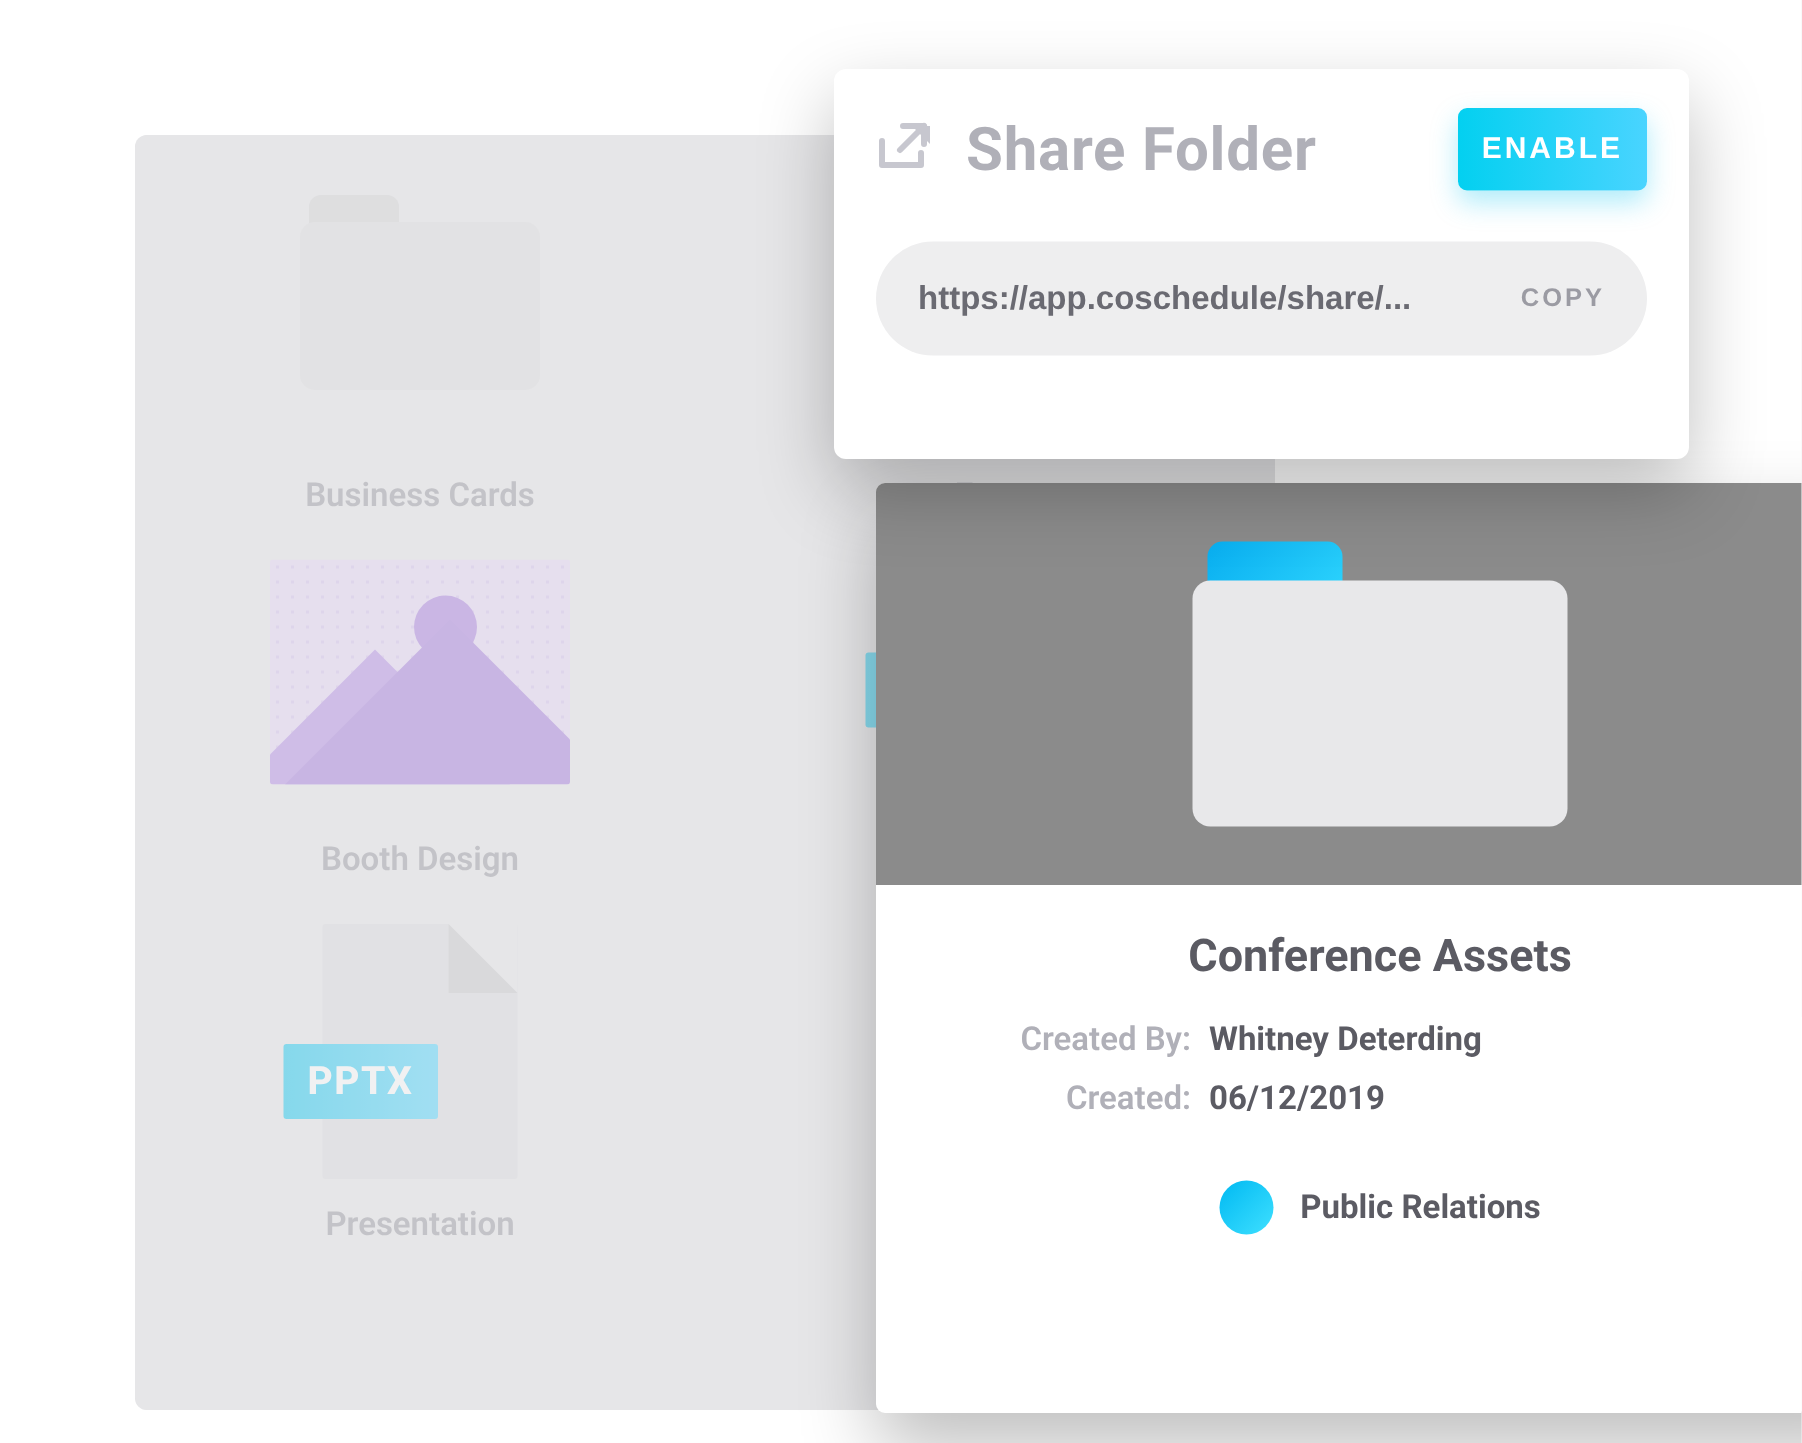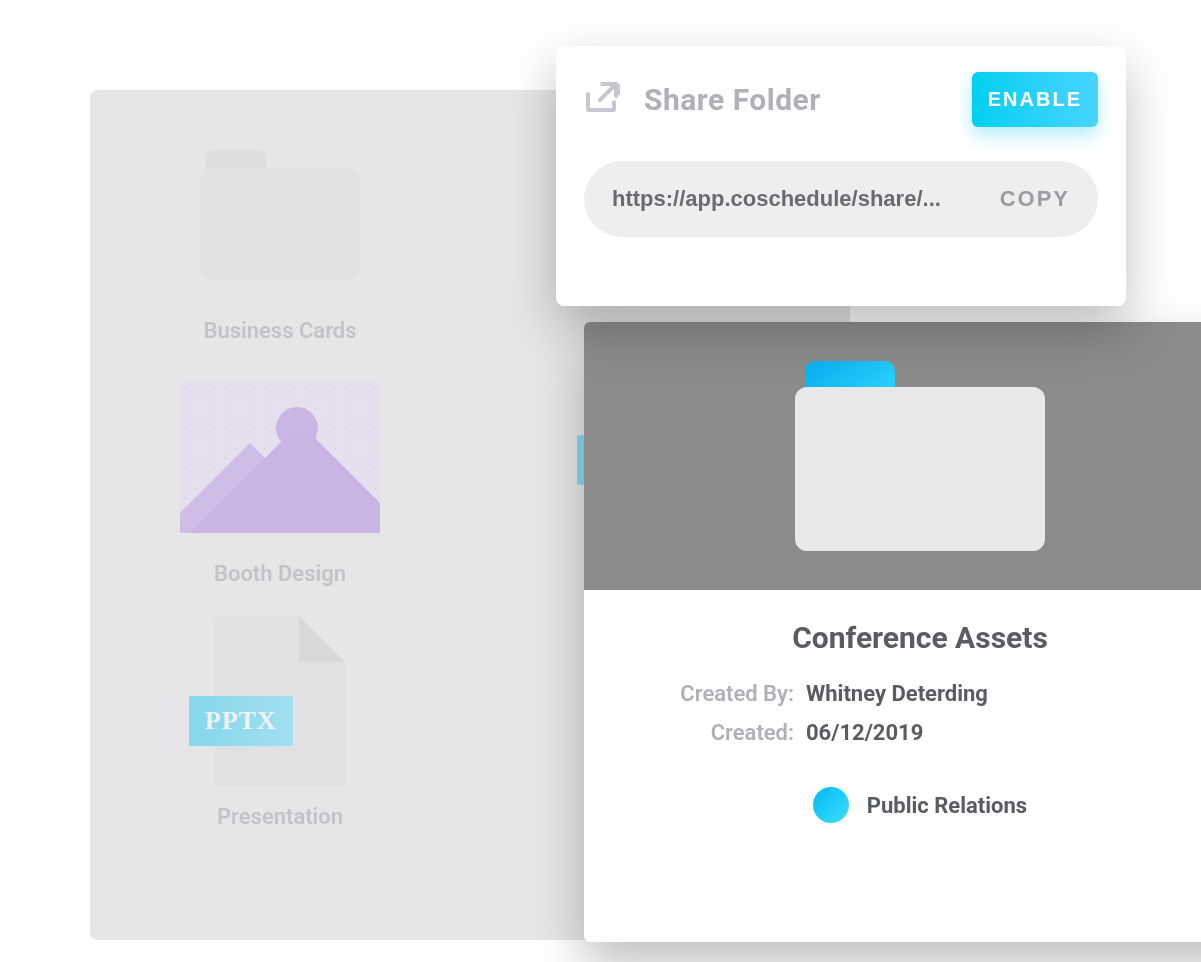--- a/index.html
+++ b/index.html
@@ -15,21 +15,21 @@
     border-radius: 8px;
     padding: 40px 40px;
   }
   .asset-grid {
     display: grid;
     grid-template-columns: repeat(2, 1fr);
     column-gap: 80px;
     row-gap: 30px;
   }
   .asset-item { display:flex; flex-direction:column; align-items:center; }
-  .asset-thumb { width: 200px; height: 170px; display:flex; align-items:center; justify-content:center;font-family:Liberation Serif, serif; }
+  .asset-thumb { width: 200px; height: 170px; display:flex; justify-content:center; }
   .asset-label { margin-top: 18px; color:#9a9aa2; font-size:22px; font-weight:600; }
 
   
   .scrim {
     position:absolute; left:90px; top:90px; width:760px; height:850px;
     background: rgba(230,230,232,0.55);
     border-radius:8px;
     pointer-events:none;
   }
 
@@ -38,21 +38,21 @@
     position:absolute;
     left: 556px; top: 46px;
     width: 570px; height: 260px;
     background:#fff;
     border-radius: 8px;
     box-shadow: 0 20px 50px rgba(0,0,0,.25);
     padding: 26px 28px 28px 28px;
   }
   .share-head { display:flex; align-items:center; gap:20px; }
   .share-icon { color:#c3c3cc; }
-  .share-title { color:#b0b0b8; font-size:30px; font-weight:700; flex:1; letter-spacing:.5px; }
+  .share-title { color:#b0b0b8; font-size:40px; font-weight:700; flex:1; letter-spacing:.5px; }
   .enable-btn {
     background: linear-gradient(90deg,#03d0f0,#49d4ff);
     color:#fff; font-weight:800; letter-spacing:2px;
     border:none; border-radius:6px;
     padding: 16px 16px; font-size:20px;
     box-shadow: 0 8px 18px rgba(30,200,240,.35);
     cursor:pointer;
   }
   .share-url {
     margin-top: 34px;
@@ -60,21 +60,21 @@
     background:#eeeeef;
     border-radius: 40px;
     display:flex; align-items:center;
     padding: 0 28px;
     gap:20px;
   }
   .share-url input {
     flex:1; border:none; background:transparent; outline:none;
     color:#6a6a72; font-size:22px; font-weight:600;
   }
-  .copy-btn { border:none; background:transparent; color:#9b9ba3; font-weight:800; font-size:22px; letter-spacing:2px; cursor:pointer; }
+  .copy-btn { border:none; background:transparent; color:#9b9ba3; font-weight:800; font-size:17px; letter-spacing:2px; cursor:pointer; }
 
   
   .details-card {
     position:absolute;
     left: 584px; top: 322px;
     width: 672px; height: 620px;
     background:#fff;
     border-radius: 6px;
     box-shadow: 0 24px 50px rgba(0,0,0,.25);
     overflow:hidden;

